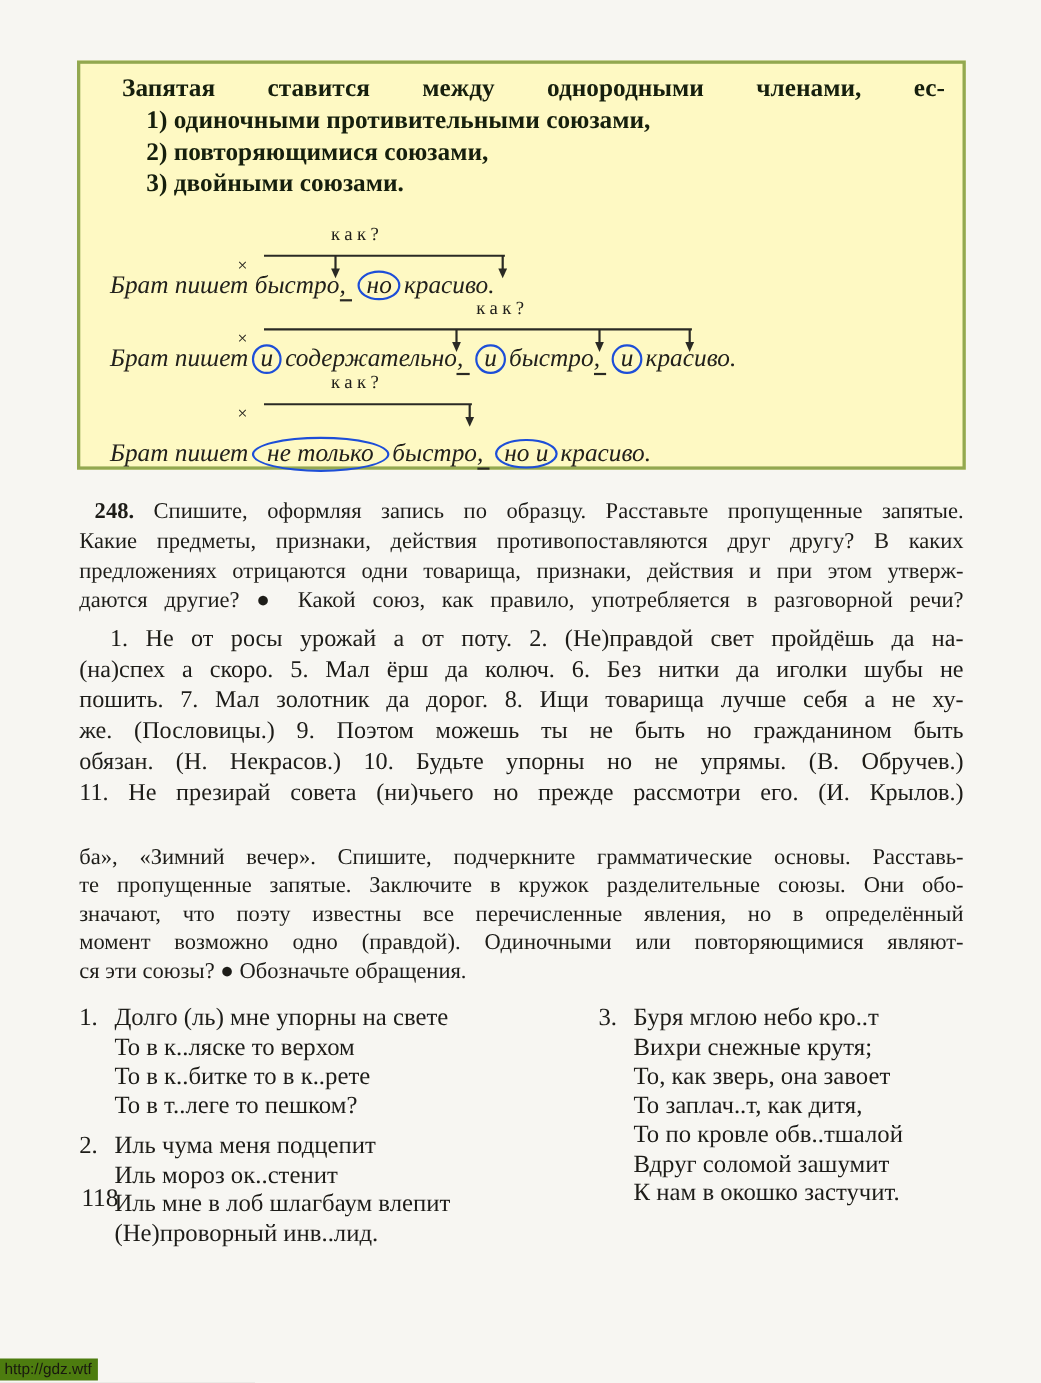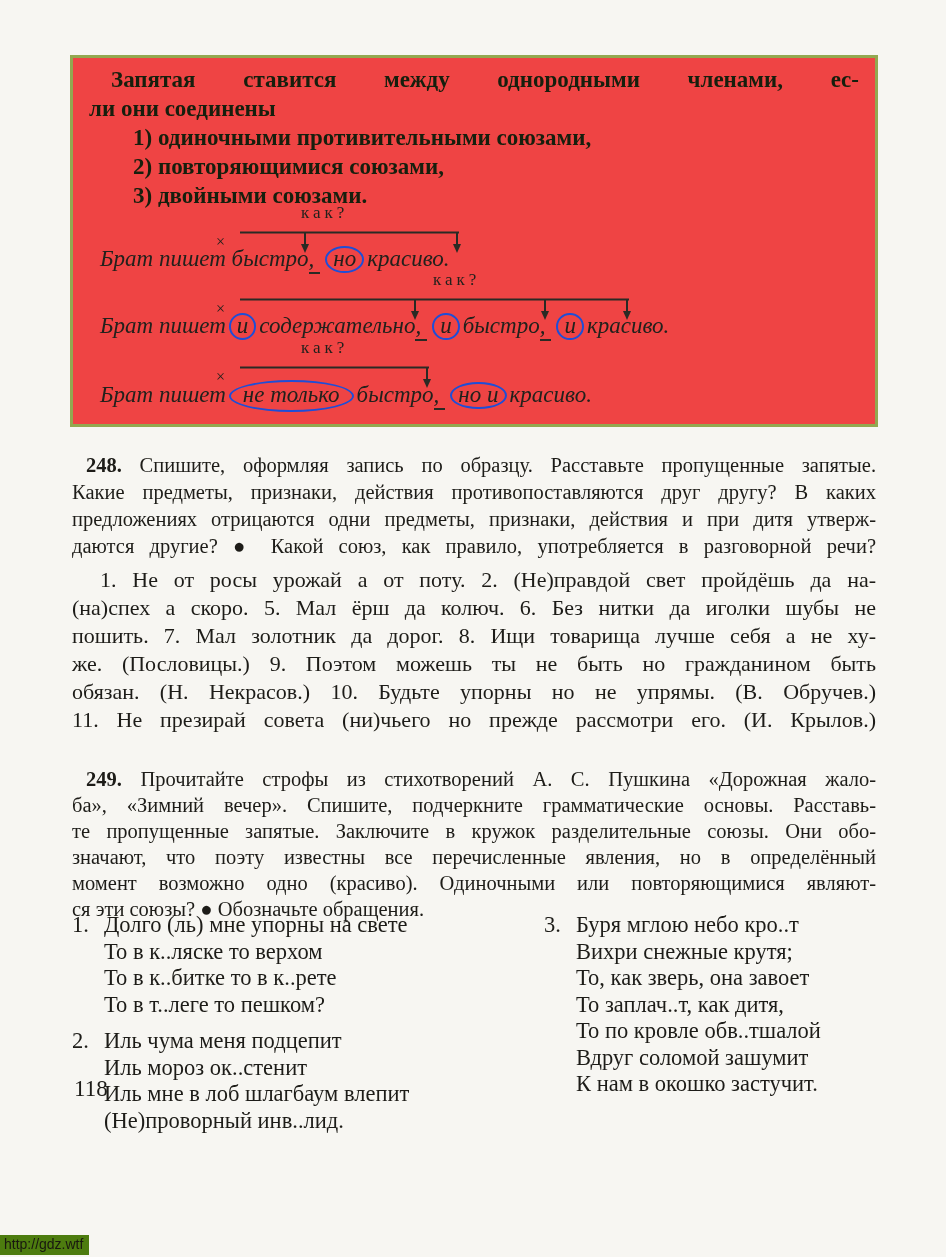--- a/index.html
+++ b/index.html
@@ -10,21 +10,21 @@
     font-family:"Liberation Serif", serif;
     color:#1d1c18;
     overflow:hidden;
     margin:0 auto;
   }
 
   
   .rule-box {
     position:absolute; left:70px; top:55px;
     width:802px; height:366px;
-    background:#ef4444;
+    background:#fef9c3;
     border:3px solid #93a850;
     box-sizing:content-box;
   }
   .rb-heading {
     margin:7px 16px 0 16px;
     font-weight:bold; font-size:23px; line-height:29px;
     color:#161f0d;
   }
   .rb-line1 { text-indent:22px; text-align:justify; text-align-last:justify; }
   .rb-items {
@@ -42,21 +42,21 @@
     position:absolute;
     font-style:italic; font-size:23px; color:#22211c;
     white-space:nowrap;
   }
   .circ {
     display:inline-block;
     border:2px solid #1d4ed8; border-radius:50%;
     padding:0 6px 2px 6px; line-height:21px;
     margin:0 3px;
   }
-  .circ.big { padding:2px 12px 5px 12px; }
+  .circ.big { padding:2px 12px 5px 12px;margin-top:17px; }
   .cu { border-bottom:2px solid #2a2a24; padding:0 6px 1px 0; margin-right:2px; }
 
   
   .para { position:absolute; left:72px; width:804px; }
   .jl  { text-align:justify; text-align-last:justify; }
   .jl-last { text-align:left; text-align-last:left; }
   .exnum { font-weight:bold; }
   #p248 { top:452px; font-size:20.5px; line-height:27px; }
   #p248 .first { text-indent:14px; }
   #sent248 { top:566px; font-size:22px; line-height:28px; }
@@ -85,21 +85,20 @@
   }
 </style>
 </head>
 <body>
 
 <div class="page">
 
   <div class="rule-box">
     <div class="rb-heading">
       <div class="rb-line1">Запятая ставится между однородными членами, ес-</div>
-      <div class="rb-line2">ли они соединены</div>
     </div>
     <div class="rb-items">
       <div>1) одиночными противительными союзами,</div>
       <div>2) повторяющимися союзами,</div>
       <div>3) двойными союзами.</div>
     </div>
 
     <span class="ex-label" style="left:228px; top:145px;">как?</span>
     <svg class="ex-svg" style="left:167px; top:173px;" width="222" height="23">
       <line x1="0" y1="1.5" x2="219" y2="1.5" stroke="#2a2a24" stroke-width="2"></line>
@@ -137,39 +136,38 @@
     </svg>
     <span class="ex-cross" style="left:143px; top:310px;">×</span>
     <div class="ex-sentence" style="left:27px; top:322px;">
       <span>Брат пишет</span><span class="circ big">не только</span><span>быстро</span><span class="cu">,</span><span class="circ">но и</span><span>красиво.</span>
     </div>
   </div>
 
   <div class="para" id="p248">
     <div class="jl first"><span class="exnum">248.</span> <span>Спишите, оформляя запись по образцу. Расставьте пропущенные запятые.</span></div>
     <div class="jl">Какие предметы, признаки, действия противопоставляются друг другу? В каких</div>
-    <div class="jl">предложениях отрицаются одни предметы, признаки, действия и при дитя утверж-</div>
+    <div class="jl">предложениях отрицаются одни товарища, признаки, действия и при этом утверж-</div>
     <div class="jl">даются другие? ● Какой союз, как правило, употребляется в разговорной речи?</div>
   </div>
 
   <div class="para" id="sent248">
     <div class="jl first">1. Не от росы урожай а от поту. 2. (Не)правдой свет пройдёшь да на-</div>
     <div class="jl">(на)спех а скоро. 5. Мал ёрш да колюч. 6. Без нитки да иголки шубы не</div>
     <div class="jl">пошить. 7. Мал золотник да дорог. 8. Ищи товарища лучше себя а не ху-</div>
     <div class="jl">же. (Пословицы.) 9. Поэтом можешь ты не быть но гражданином быть</div>
     <div class="jl">обязан. (Н. Некрасов.) 10. Будьте упорны но не упрямы. (В. Обручев.)</div>
     <div class="jl">11. Не презирай совета (ни)чьего но прежде рассмотри его. (И. Крылов.)</div>
   </div>
 
   <div class="para" id="p249">
-    <div class="jl first"><span class="exnum">249.</span> <span>Прочитайте строфы из стихотворений А. С. Пушкина «Дорожная жало-</span></div>
     <div class="jl">ба», «Зимний вечер». Спишите, подчеркните грамматические основы. Расставь-</div>
     <div class="jl">те пропущенные запятые. Заключите в кружок разделительные союзы. Они обо-</div>
     <div class="jl">значают, что поэту известны все перечисленные явления, но в определённый</div>
-    <div class="jl">момент возможно одно (красиво). Одиночными или повторяющимися являют-</div>
+    <div class="jl">момент возможно одно (правдой). Одиночными или повторяющимися являют-</div>
     <div class="jl-last">ся эти союзы? ● Обозначьте обращения.</div>
   </div>
 
   <div id="poems">
     <div class="poem-col left">
       <div class="poem-item">
         <div class="poem-num">1.</div>
         <div class="poem-lines">
           <div>Долго (ль) мне упорны на свете</div>
           <div>То в к..ляске то верхом</div>

